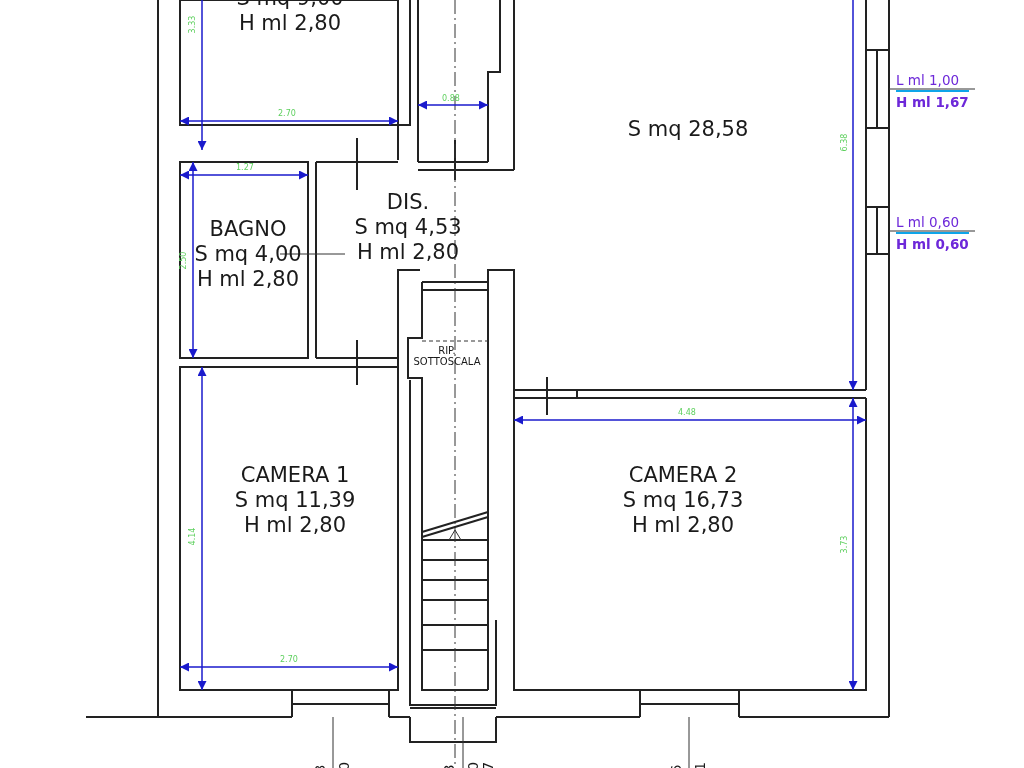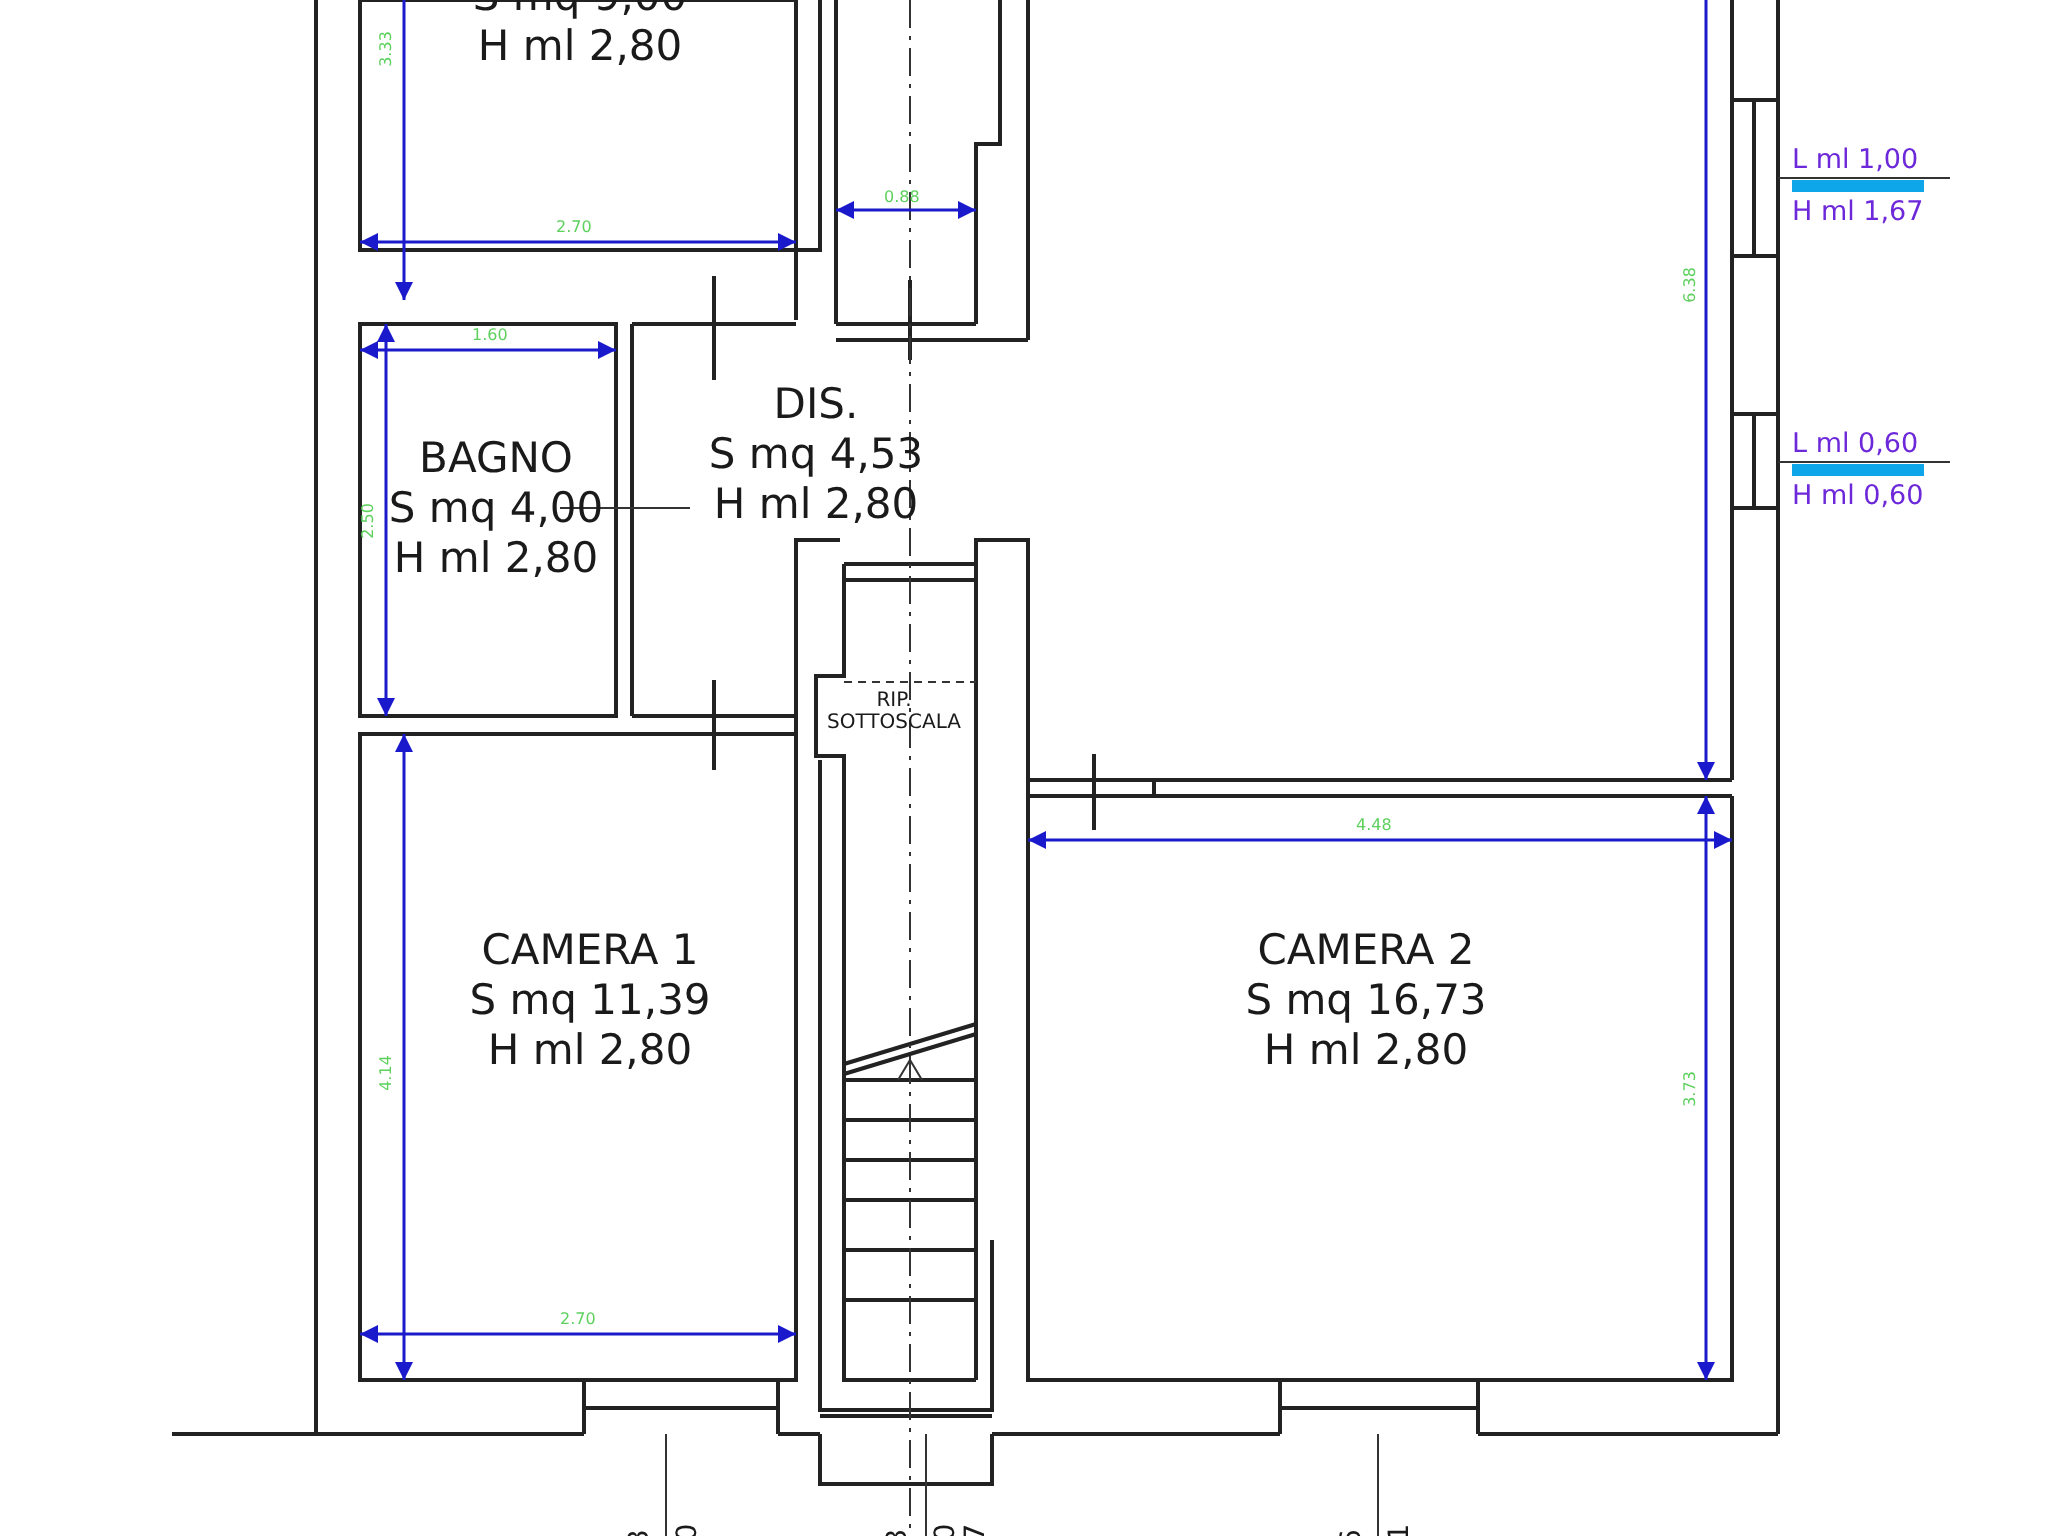--- a/index.html
+++ b/index.html
@@ -1,21 +1,21 @@
 <!DOCTYPE html>
 <html><head>
 <meta charset="utf-8">
 <style>
   html, body { margin:0; padding:0; background:#ffffff; }
   body { width:1024px; height:768px; overflow:hidden; position:relative; font-family:"DejaVu Sans", sans-serif; }
   #plan { position:absolute; left:0; top:0; width:1024px; height:768px; }
   .room-label { position:absolute; text-align:center; color:#1a1a1a; font-family:"DejaVu Sans", sans-serif; font-size:21px; line-height:25px; white-space:nowrap; transform:translateX(-50%); }
   .room-label span { display:block;text-align:center; }
   .win-label { position:absolute; font-family:"DejaVu Sans", sans-serif; font-size:13.5px; color:#6d28d9; line-height:20px; white-space:nowrap; }
-  .win-label .sep { border-top:6px solid #0ea5e9; }
+  .win-label .sep { border-top:2px solid #0ea5e9;font-weight:bold; }
   .dim { position:absolute; font-family:"DejaVu Sans", sans-serif; font-size:8px; color:#5ed05e; white-space:nowrap; }
   .dim.v { transform:rotate(-90deg); transform-origin:center center; }
   .stair-note { position:absolute; font-family:"DejaVu Sans", sans-serif; font-size:10px; color:#1a1a1a; text-align:center; line-height:11px; transform:translateX(-50%); }
   .vlabel { position:absolute; font-family:"DejaVu Sans", sans-serif; font-size:14px; color:#1a1a1a; white-space:nowrap; transform-origin:left top; transform:rotate(-90deg); }
 </style>
 </head>
 <body>
 
 <svg id="plan" viewBox="0 0 1024 768" xmlns="http://www.w3.org/2000/svg">
   <defs>
@@ -129,20 +129,21 @@
     <line x1="202" y1="367" x2="202" y2="690" marker-start="url(#arr)" marker-end="url(#arr)"></line>
     <line x1="180" y1="667" x2="398" y2="667" marker-start="url(#arr)" marker-end="url(#arr)"></line>
   </g>
 </svg>
 
 <div class="room-label" style="left:290px; top:-14px;">
   <span>S mq 9,00</span>
   <span>H ml 2,80</span>
 </div>
 <div class="room-label" style="left:688px; top:117px;">
+  <span>S mq 28,58</span>
 </div>
 <div class="room-label" style="left:408px; top:190px;">
   <span>DIS.</span>
   <span>S mq 4,53</span>
   <span>H ml 2,80</span>
 </div>
 <div class="room-label" style="left:248px; top:217px;">
   <span>BAGNO</span>
   <span>S mq 4,00</span>
   <span>H ml 2,80</span>
@@ -175,19 +176,19 @@
 <div class="vlabel" style="left:336px; top:830px;">H ml 2,20</div>
 <div class="vlabel" style="left:441px; top:830px;">L ml 0,98</div>
 <div class="vlabel" style="left:465px; top:830px;">H ml 2,30</div>
 <div class="vlabel" style="left:480px; top:830px;">H ml 2,17</div>
 <div class="vlabel" style="left:668px; top:830px;">L ml 1,26</div>
 <div class="vlabel" style="left:692px; top:830px;">H ml 2,01</div>
 
 <div class="dim v" style="left:184px; top:20px;">3.33</div>
 <div class="dim" style="left:278px; top:109px;">2.70</div>
 <div class="dim" style="left:442px; top:94px;">0.88</div>
-<div class="dim" style="left:236px; top:163px;">1.60</div>
+<div class="dim" style="left:236px; top:163px;">1.27</div>
 <div class="dim v" style="left:175px; top:256px;">2.50</div>
 <div class="dim v" style="left:836px; top:138px;">6.38</div>
 <div class="dim" style="left:678px; top:408px;">4.48</div>
 <div class="dim v" style="left:836px; top:540px;">3.73</div>
 <div class="dim v" style="left:184px; top:532px;">4.14</div>
 <div class="dim" style="left:280px; top:655px;">2.70</div>
 
 </body></html>

